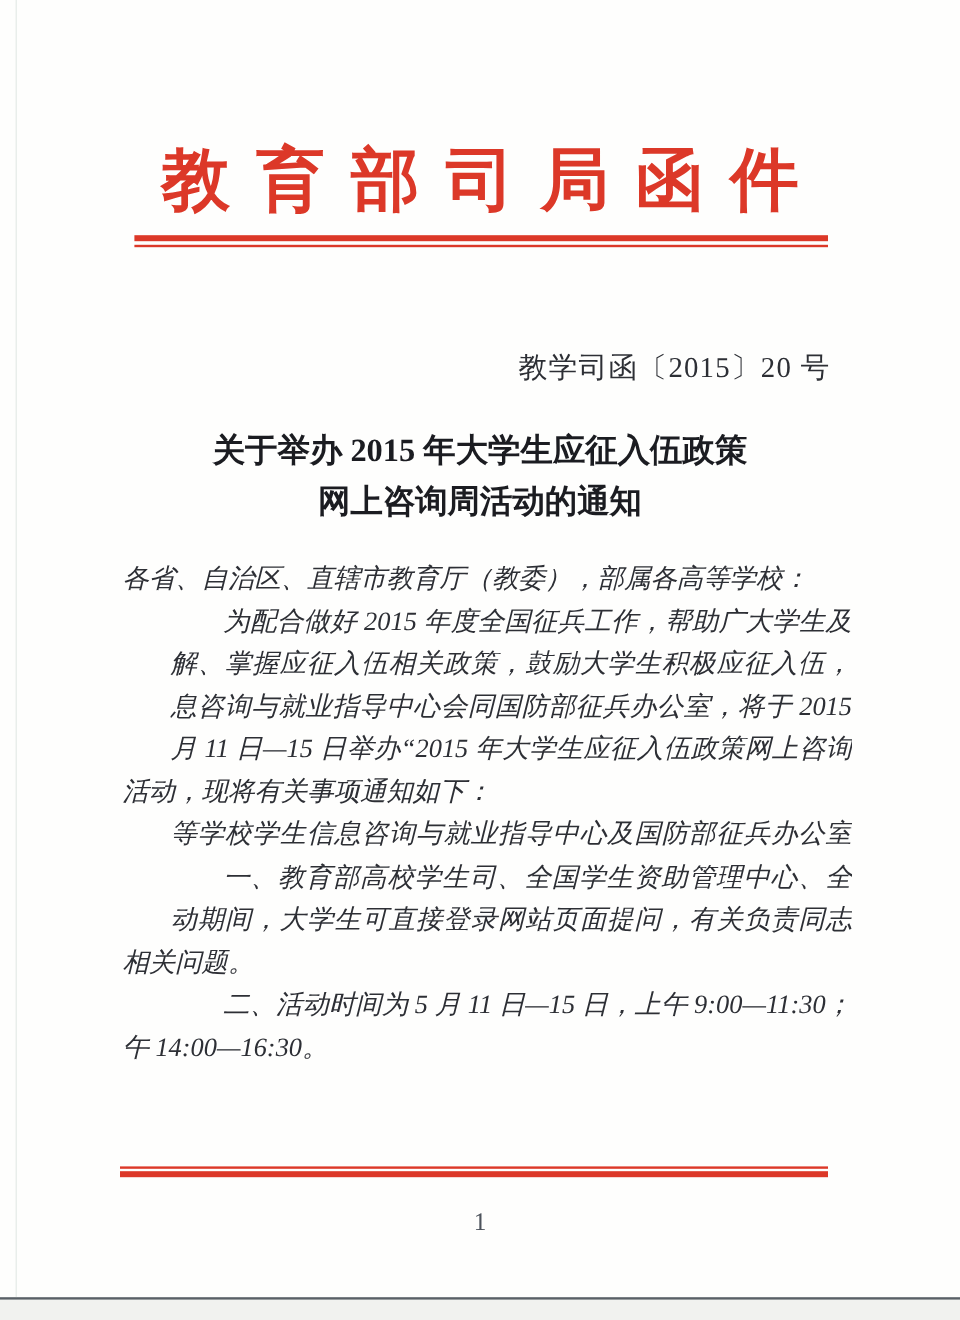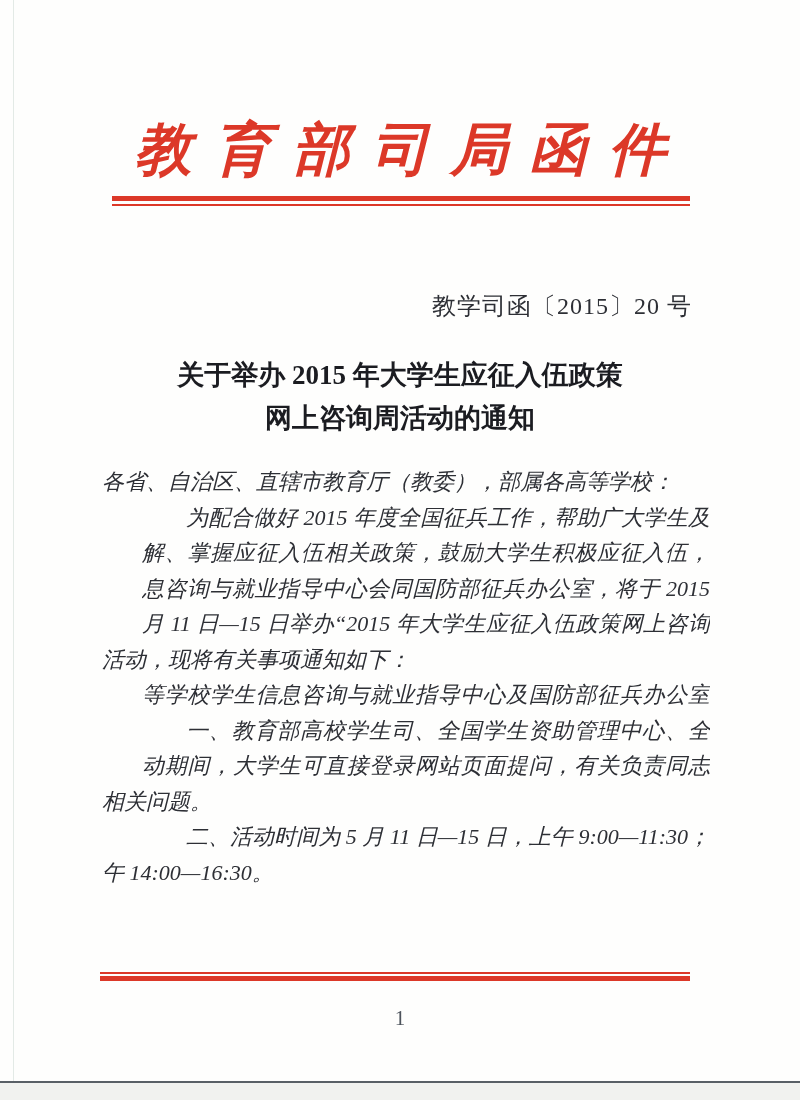--- a/index.html
+++ b/index.html
@@ -21,21 +21,20 @@
     background: rgba(165, 188, 178, 0.30);
   }
   .doc-type {
     position: absolute; top: 112px; left: 0; width: 100%;
     margin: 0; box-sizing: border-box; padding-left: 22px;
     text-align: center;
     font-weight: bold;
     font-size: 57px;
     letter-spacing: 22px;
     color: var(--accent-red, #DC3828);
-    font-style: italic;
   }
   .rule-top { position: absolute; left: 112px; top: 196px; width: 578px; }
   .rule-top .bar-thick { height: 5px; background: var(--accent-red, #DC3828); }
   .rule-top .bar-thin  { height: 2px; margin-top: 3px; background: var(--accent-red, #DC3828); }
 
   .doc-number {
     position: absolute; top: 290px; right: 108px;
     font-size: 24px; letter-spacing: 1px;
     color: var(--text-color, #2D2F35);
   }

